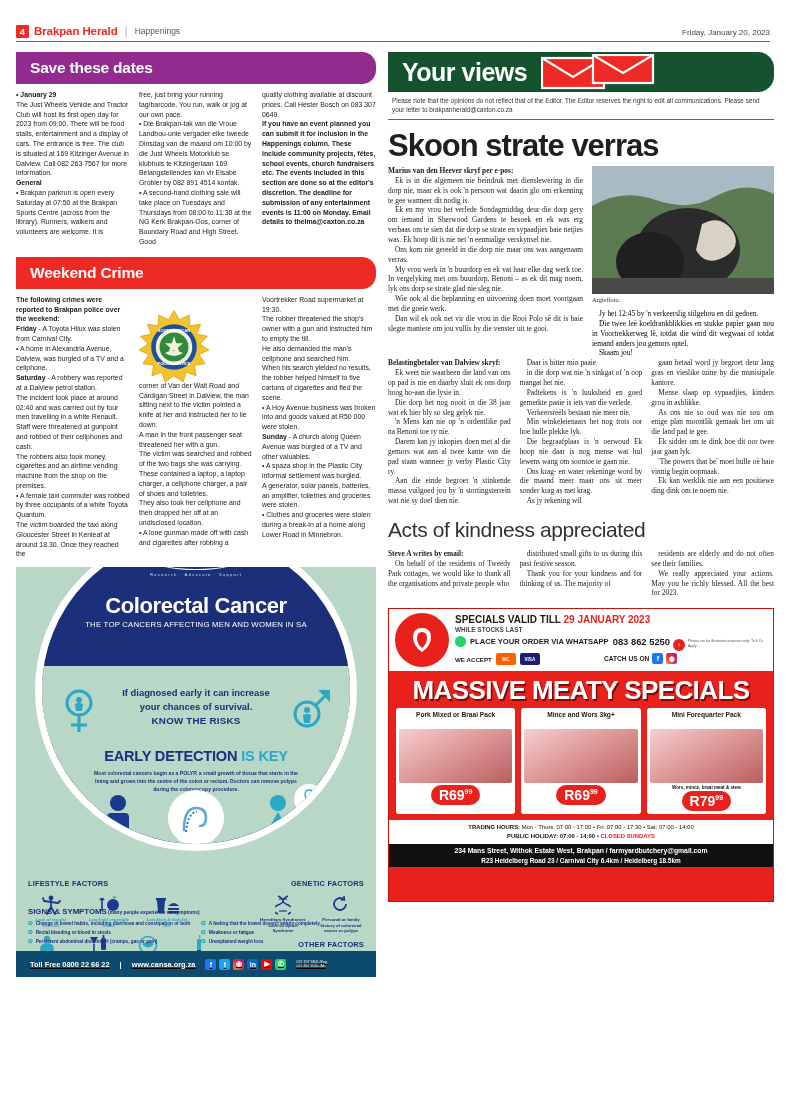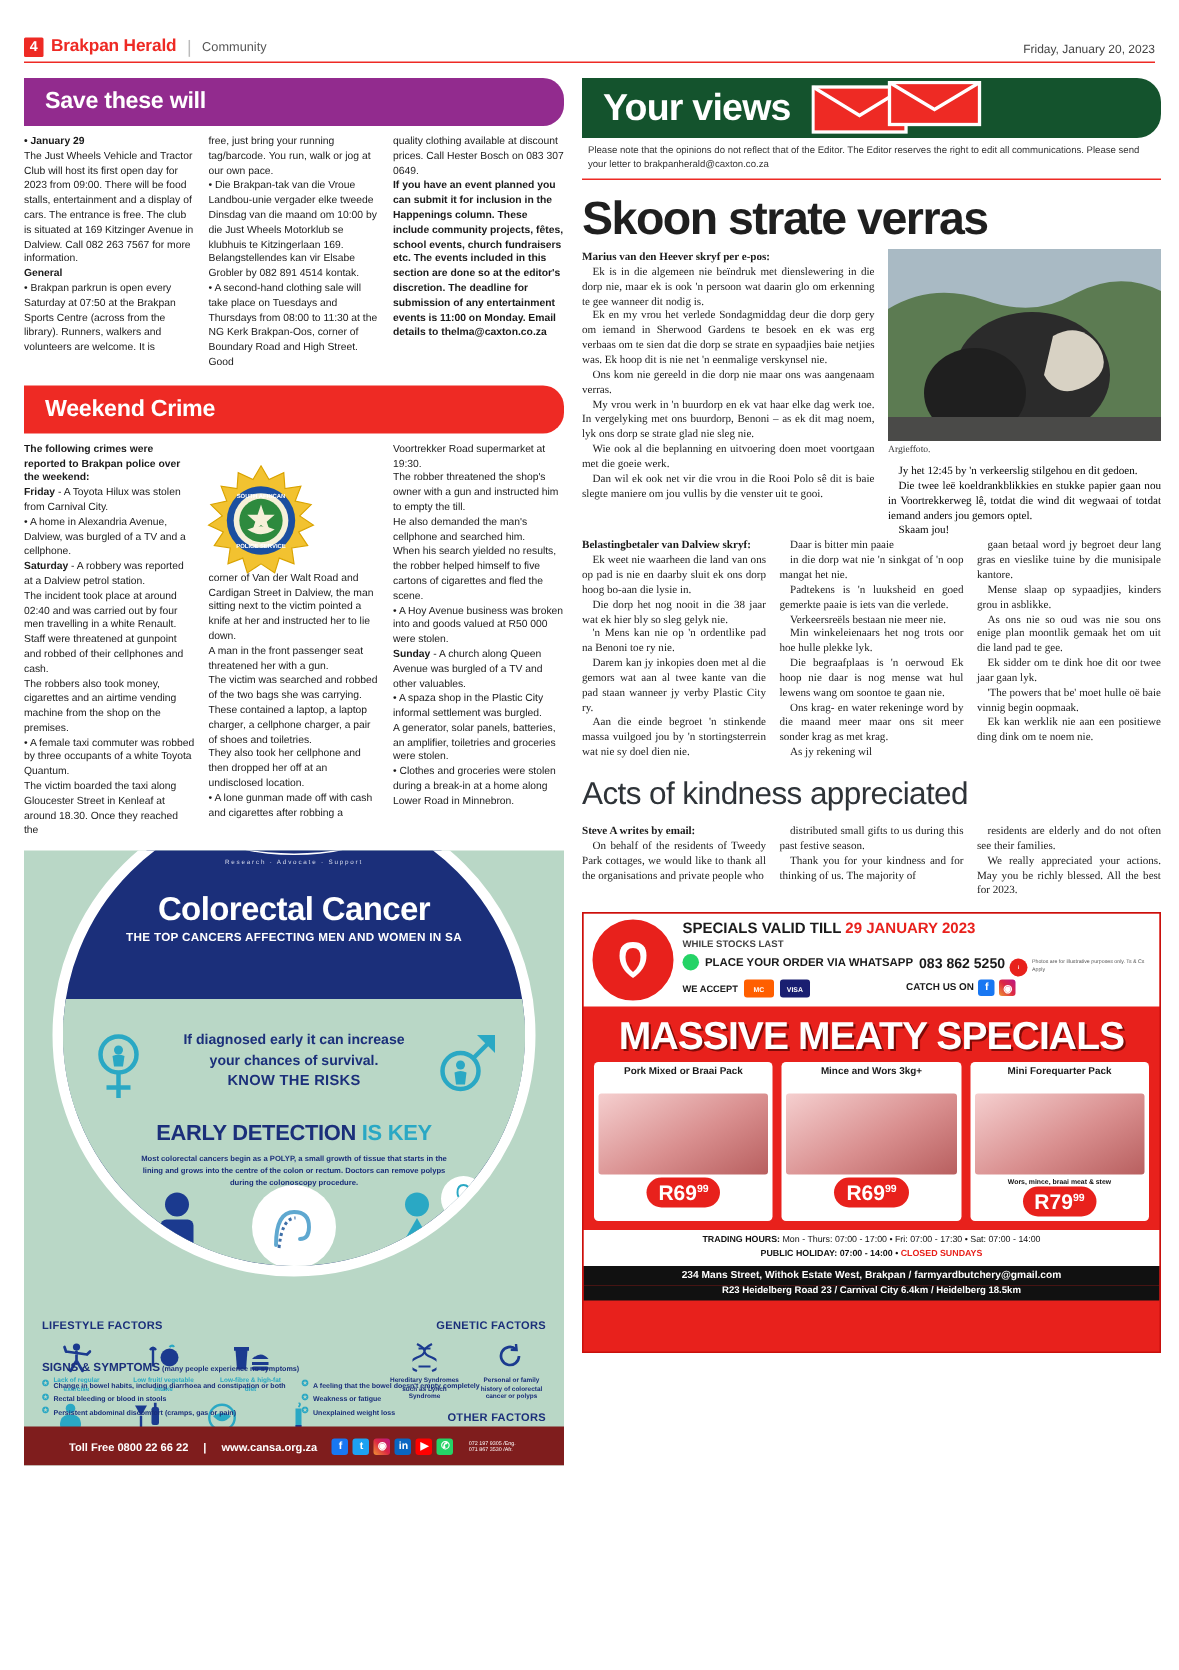--- a/index.html
+++ b/index.html
@@ -90,21 +90,21 @@
     padding: 2px 16px; color: #fff; font-size: 14px; font-weight: bold;
     letter-spacing: 1.4px; font-family: "Liberation Serif", serif;
   }
   .cansa-logo-tag { color: #d7dcec; font-size: 4.2px; letter-spacing: 1.2px; margin-top: 2px; }
   .cansa-h1 {
     position: absolute; top: 57px; left: 0; right: 0; text-align: center;
     color: #fff; font-size: 22px; font-weight: bold; letter-spacing: -0.4px;
   }
   .cansa-h2 {
     position: absolute; top: 84px; left: 0; right: 0; text-align: center;
-    color: #fff; font-size: 7.8px; font-weight: bold; letter-spacing: 0.2px;
+    color: #fff; font-size: 7.8px; font-weight: normal; letter-spacing: 0.2px;
   }
   .cansa-mid-text {
     position: absolute; top: 150px; left: 60px; right: 60px; text-align: center;
     color: #1b2f7a; font-size: 9.4px; font-weight: bold; line-height: 1.45;
   }
   .cansa-mid-text .cap { font-size: 9.8px; letter-spacing: 0.2px; }
   .cansa-sym-l { position: absolute; left: 20px; top: 152px; color: #1f9bb5; }
   .cansa-sym-r { position: absolute; right: 18px; top: 150px; color: #1f9bb5; }
   .cansa-early {
     position: absolute; top: 212px; left: 0; right: 0; text-align: center;
@@ -138,21 +138,21 @@
   .right-fac { position: absolute; right: 0; top: 0; width: 160px; text-align: right; }
   .symptoms { position: absolute; bottom: 30px; left: 12px; right: 12px; }
   .sym-title { font-size: 7.8px; font-weight: bold; color: #1b2f7a; }
   .sym-title small { font-size: 4.8px; font-weight: 600; }
   .sym-cols { display: flex; gap: 10px; margin-top: 5px; }
   .sym-col { flex: 1; }
   .sym-li { display: flex; gap: 3px; align-items: flex-start; margin-bottom: 3px; font-size: 4.7px; color: #1b2f7a; font-weight: 600; }
   .sym-li .dot { color: #2aa8c4; font-size: 5.6px; line-height: 1; }
   .cansa-foot {
     position: absolute; left: 0; right: 0; bottom: 0; height: 26px;
-    background: #7f1d1d; display: flex; align-items: center; padding: 0 30px; gap: 10px;
+    background: #0c4a6e; display: flex; align-items: center; padding: 0 14px; gap: 10px; text-decoration: underline;
   }
   .cansa-foot-txt { color: #fff; font-size: 7.4px; font-weight: bold; }
   .soc { display: flex; gap: 3px; align-items: center; }
   .soc i {
     width: 11px; height: 11px; border-radius: 2px; display: inline-flex;
     align-items: center; justify-content: center; color: #fff;
     font-size: 7px; font-style: normal; font-weight: bold;
   }
   .soc-num { color: #fff; font-size: 3.6px; line-height: 1.25; }
 
@@ -255,30 +255,30 @@
 </head>
 <body>
 
 <div class="page">
 
   <div class="masthead">
     <div class="mh-left">
       <span class="page-num">4</span>
       <span class="mh-title">Brakpan Herald</span>
       <span class="mh-pipe">|</span>
-      <span class="mh-section">Community</span>
+      <span class="mh-section">Happenings</span>
     </div>
     <div class="mh-date">Friday, January 20, 2023</div>
   </div>
 
   <div class="layout">
 
     <div class="col-left">
 
-      <div class="panel-head purple">Save these will</div>
+      <div class="panel-head purple">Save these dates</div>
       <div class="cols3">
         <p class="b">• January 29</p>
         <p>The Just Wheels Vehicle and Tractor Club will host its first open day for 2023 from 09:00. There will be food stalls, entertainment and a display of cars. The entrance is free. The club is situated at 169 Kitzinger Avenue in Dalview. Call 082 263 7567 for more information.</p>
         <p class="b">General</p>
         <p>• Brakpan parkrun is open every Saturday at 07:50 at the Brakpan Sports Centre (across from the library). Runners, walkers and volunteers are welcome. It is</p>
         <p>free, just bring your running tag/barcode. You run, walk or jog at our own pace.</p>
         <p>• Die Brakpan-tak van die Vroue Landbou-unie vergader elke tweede Dinsdag van die maand om 10:00 by die Just Wheels Motorklub se klubhuis te Kitzingerlaan 169. Belangstellendes kan vir Elsabe Grobler by 082 891 4514 kontak.</p>
         <p>• A second-hand clothing sale will take place on Tuesdays and Thursdays from 08:00 to 11:30 at the NG Kerk Brakpan-Oos, corner of Boundary Road and High Street. Good</p>
         <p>quality clothing available at discount prices. Call Hester Bosch on 083 307 0649.</p>
         <p class="bold-block">If you have an event planned you can submit it for inclusion in the Happenings column. These include community projects, fêtes, school events, church fundraisers etc. The events included in this section are done so at the editor's discretion. The deadline for submission of any entertainment events is 11:00 on Monday. Email details to thelma@caxton.co.za</p>

